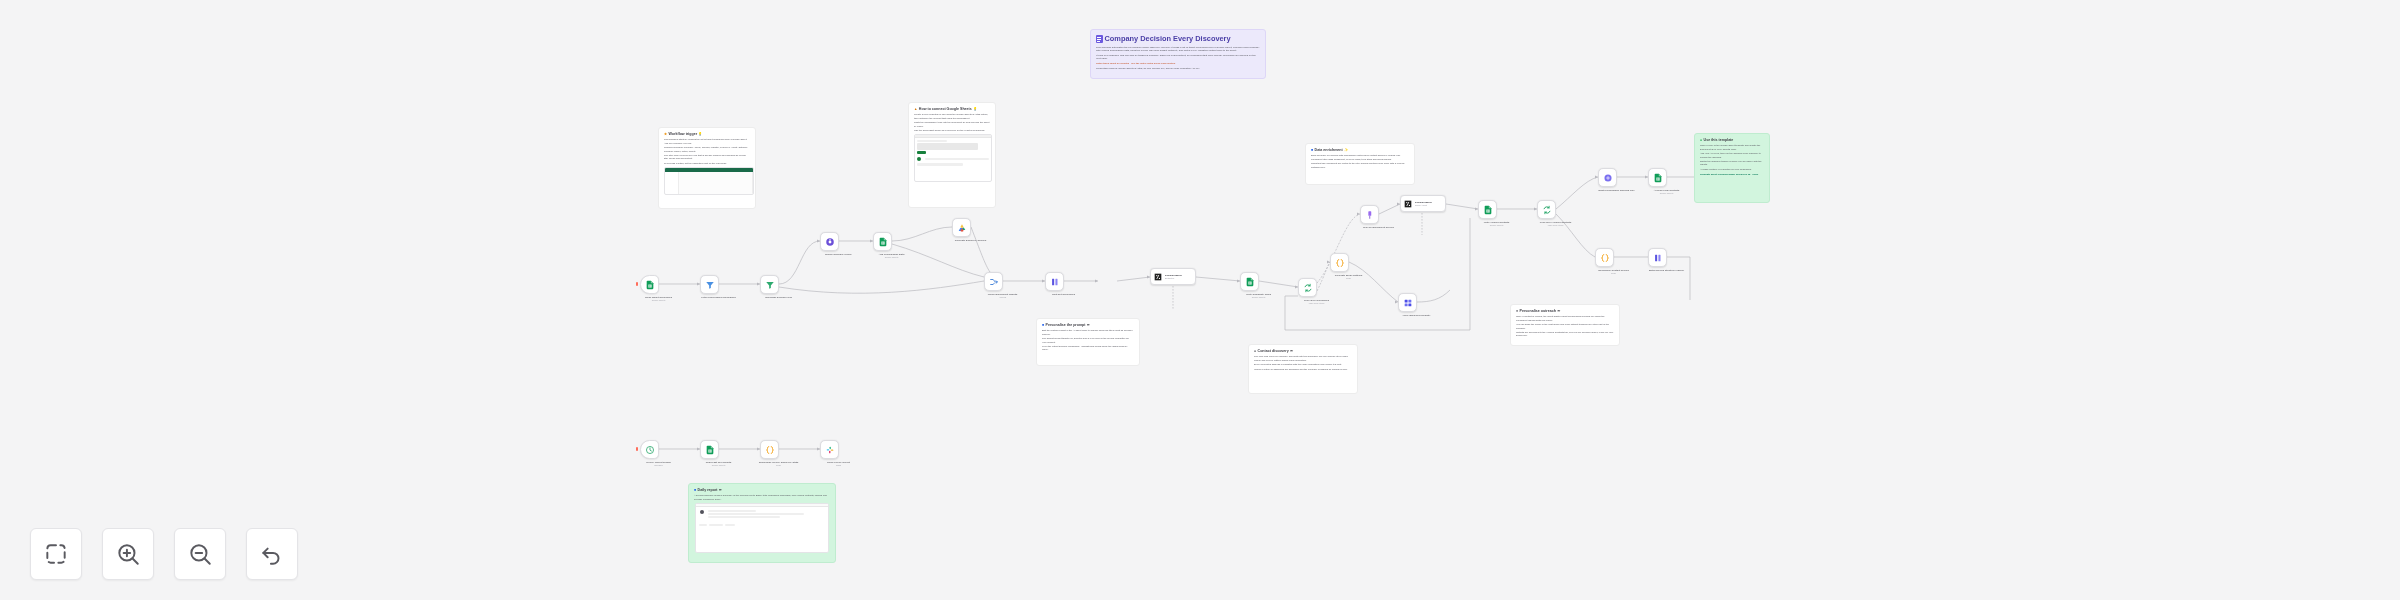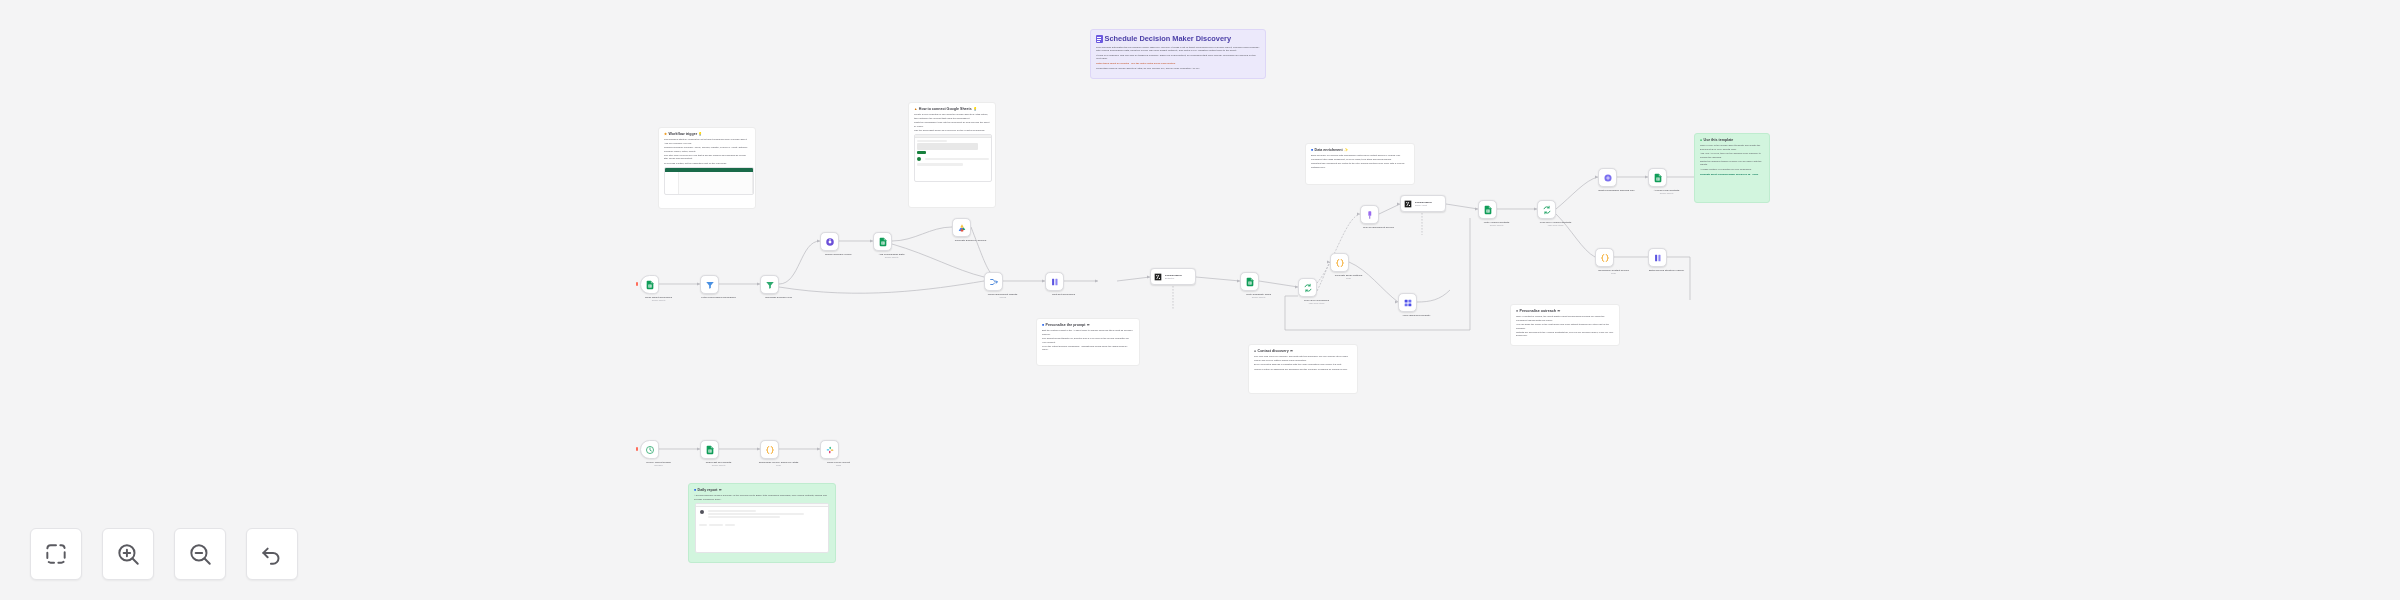--- a/index.html
+++ b/index.html
@@ -161,21 +161,21 @@
     </g>
   </svg>
 
   <div class="sticky purple" style="left:1090px; top:29px; width:176px; height:50px;">
     <div class="st-title big">
       <span style="display:inline-block;width:7px;height:8px;background:#6d5ae0;border-radius:1px;position:relative;">
         <span style="position:absolute;left:1.4px;top:1.6px;width:4px;height:1px;background:#fff;"></span>
         <span style="position:absolute;left:1.4px;top:3.6px;width:4px;height:1px;background:#fff;"></span>
         <span style="position:absolute;left:1.4px;top:5.6px;width:2.5px;height:1px;background:#fff;"></span>
       </span>
-      <span>Schedule Decision Maker Discovery</span>
+      <span>Company Decision Every Discovery</span>
     </div>
     <p class="lead">This workflow automates the full decision-maker discovery pipeline: it reads a list of target companies from a Google Sheet, enriches each company with verified firmographic data, finds the people who hold budget authority, and writes every validated contact back to the sheet.</p>
     <p class="lead">It runs on a schedule and can also be triggered manually. Each run is idempotent, so companies that were already processed are skipped on the next pass.</p>
     <p class="lead hl-a">Setup takes about 10 minutes - see the setup notes below each section.</p>
     <p>Credentials required: Google Sheets OAuth2, an LLM provider key, and an email verification API key.</p>
   </div>
 
   <div class="sticky white" style="left:658px; top:127px; width:98px; height:82px;">
     <div class="st-title">
       <span class="emoji" style="color:#ea8c00;">★</span>

